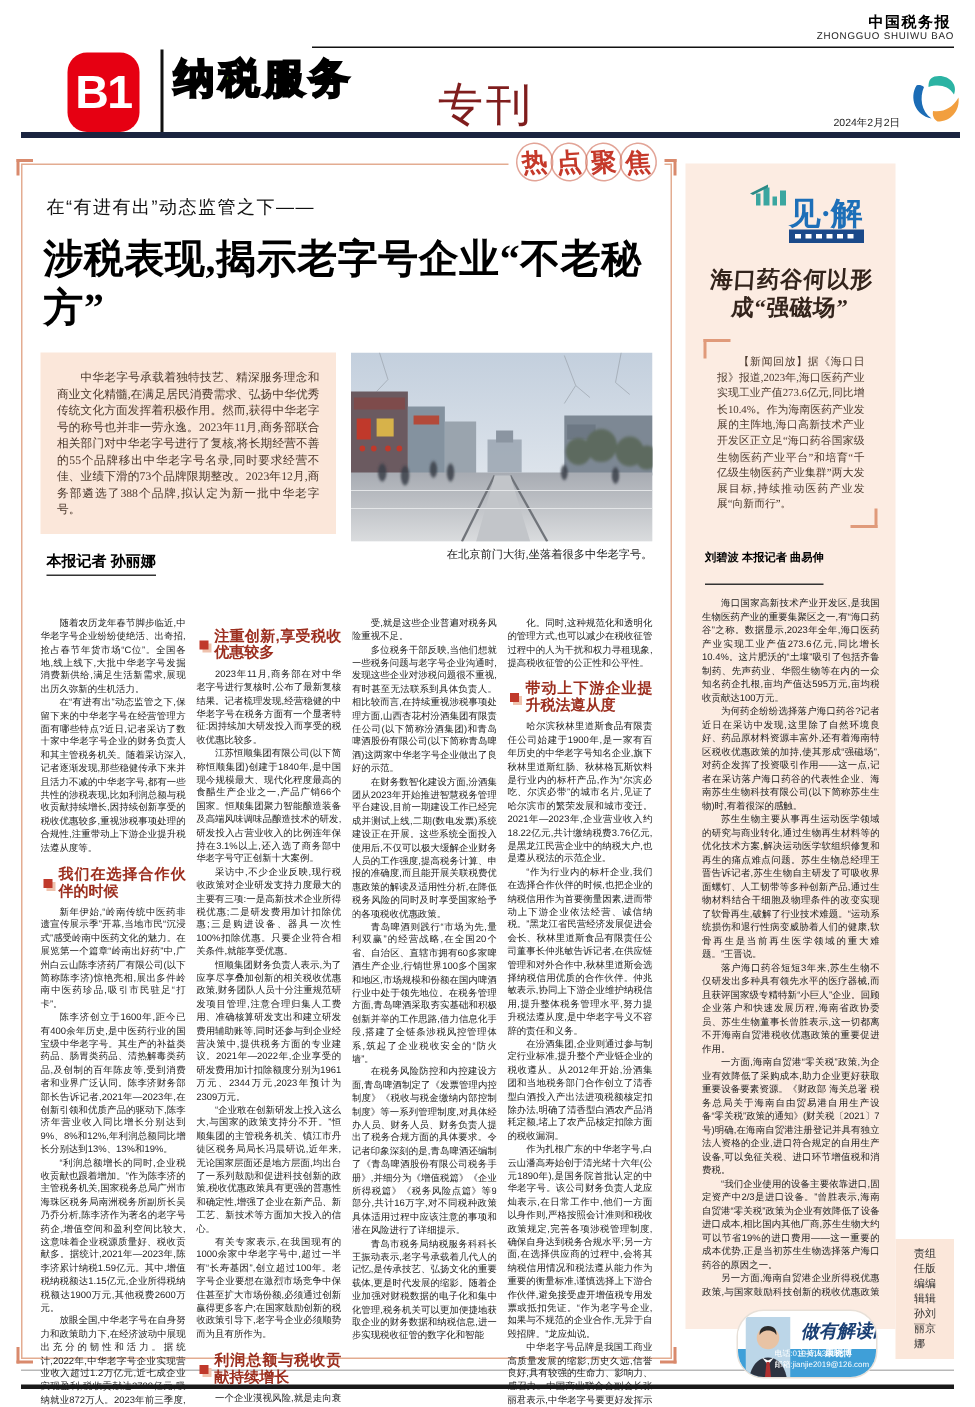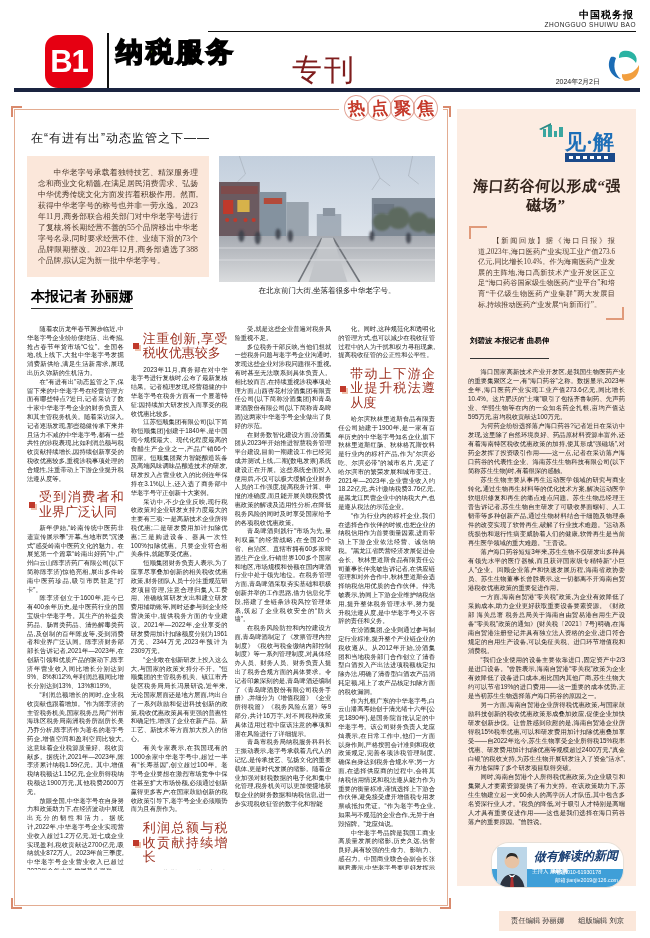--- a/index.html
+++ b/index.html
@@ -41,40 +41,40 @@
                  font-family:"Liberation Serif",serif; font-size:17px; font-weight:700; color:#c5392a; }
   .fb-char { position:relative; display:inline-block; margin:0 3px; transform:rotate(-4deg); }
   .fb-char::after { content:''; position:absolute; left:-4px; right:-4px; top:-2px; bottom:-1px;
                     border:1px solid rgba(203,90,66,.55); border-radius:50%; }
 
   .kicker { font-size:12px; font-weight:400; color:#111; letter-spacing:1px; margin:0 0 9px 4px; }
   .headline { font-family:"Liberation Serif",serif; font-size:26.5px; font-weight:700; color:#000;
               letter-spacing:0.5px; margin:0 0 13px 2px; line-height:1.25; }
 
   .lede-row { display:flex; gap:10px; }
-  .lede-stack { width:182px; flex:none; }
+  .lede-stack { width:197px; flex:none; }
   .lede-box { background:#fbe7da; padding:11px 11px; font-family:"Liberation Serif",serif;
               font-size:7.8px; line-height:11px; color:#4a382c; text-align:justify; }
   .lede-box p { margin:0; text-indent:2em; }
-  .byline { margin:11px 0 4px 4px; font-size:14px; font-weight:700; color:#000;
+  .byline { margin:11px 0 16px 4px; font-size:10px; font-weight:700; color:#000;
             border-bottom:1px solid #333; display:inline-block; padding-bottom:2px; }
   .photo-stack { flex:1; min-width:0; }
   .photo { width:100%; height:126px; display:block; }
-  .caption { text-align:center; font-family:Liberation Sans, sans-serif; font-size:7.5px; color:#222; margin-top:4px; }
+  .caption { text-align:right; font-family:Liberation Sans, sans-serif; font-size:7.5px; color:#222; margin-top:4px; }
 
   .body-cols { display:flex; gap:7px; margin-top:12px; height:545px; overflow:hidden; }
   .col { flex:1; min-width:0; text-align:justify; overflow:hidden; }
   .bp { margin:0; font-size:6.3px; line-height:8.8px; color:#1c1c1c; text-indent:2em; }
   .bp.bold { font-weight:700; }
-  .sec-h { margin:7px 0 5px; font-size:13px; font-weight:400; color:#9c2f1f;
+  .sec-h { margin:7px 0 5px; font-size:10px; font-weight:700; color:#9c2f1f;
            display:flex; align-items:center; gap:4px; line-height:1.1; }
   .sec-ic { width:6px; height:6px; background:#c0392b; flex:none; box-shadow:2px 2px 0 #efc2ad; margin-left:2px; }
 
   
-  .sidebar { width:179px; flex:none; display:flex; flex-direction:column; }
+  .sidebar { width:179px; flex:none; display:flex; flex-direction:row; }
   .sb-panel { background:#fcece2; box-sizing:border-box; height:777px; padding:10px 11px; position:relative; }
   .jj-logo { display:flex; justify-content:flex-end; margin:2px 6px 0 0; }
   .sb-title { font-family:"Liberation Serif",serif; font-size:15px; font-weight:700; color:#33241c;
               text-align:center; letter-spacing:0.5px; margin:12px 0 12px; transform:skewX(-4deg); }
   .sb-intro { position:relative; font-family:"Liberation Serif",serif; font-size:7.2px; line-height:10.6px;
               color:#4a382c; text-align:justify; padding:9px 8px; margin:0 2px 10px; }
   .sb-intro p { margin:0; text-indent:2em; }
   .sb-intro::before { content:''; position:absolute; left:-1px; top:-1px; width:16px; height:11px;
                       border-left:2.5px solid #e09a7a; border-top:2.5px solid #e09a7a; }
   .sb-intro::after  { content:''; position:absolute; right:-1px; bottom:-1px; width:16px; height:11px;
@@ -87,21 +87,21 @@
   .contact { position:relative; margin:8px 2px 0 24px; height:44px; overflow:hidden;
              background:linear-gradient(#ffffff 0 58%, #3f9fd8 58% 100%); box-shadow:0 0 0 1px #e7e0d8;border-radius:17px; }
   .portrait { position:absolute; left:5px; top:4px; width:30px; height:44px; }
   .slogan { position:absolute; left:42px; top:5px; font-family:"Liberation Serif",serif; font-style:italic;
             font-weight:700; font-size:12px; color:#1a3f73; white-space:nowrap; transform:rotate(-1deg); }
   .host { position:absolute; left:40px; bottom:11px; font-size:5.5px; color:#fff; }
   .host b { font-size:6px; }
   .cinfo { position:absolute; right:5px; bottom:3px; font-size:5.3px; color:#fff; line-height:7.5px; text-align:left; }
 
   .editor-bar { margin-top:25px; align-self:flex-end; background:#fbe7da; padding:5px 12px;
-                font-size:7.3px; color:#333; display:flex; gap:14px; }
+                font-size:7.3px; color:#333; display:flex; }
 
   
   .rule-light { height:1px; background:#b8b8b8; margin:7px 14px 0; }
   .rule-dark { height:2.5px; background:#1a1a1a; margin:9px 14px 0; }
 </style>
 </head>
 <body>
 
 <div class="page">
 
@@ -133,20 +133,21 @@
         </div>
       <div class="corner c-br">
           <b></b>
         </div>
       <div class="corner c-tr">
           <b></b>
         </div>
       <div class="focus-badge"><span class="fb-char">热</span><span class="fb-char">点</span><span class="fb-char">聚</span><span class="fb-char">焦</span></div>
 
       <div class="kicker">在“有进有出”动态监管之下——</div>
+      <h1 class="headline">涉税表现,揭示老字号企业“不老秘方”</h1>
 
       <div class="lede-row">
         <div class="lede-stack">
           <div class="lede-box">
             <p>中华老字号承载着独特技艺、精深服务理念和商业文化精髓,在满足居民消费需求、弘扬中华优秀传统文化方面发挥着积极作用。然而,获得中华老字号的称号也并非一劳永逸。2023年11月,商务部联合相关部门对中华老字号进行了复核,将长期经营不善的55个品牌移出中华老字号名录,同时要求经营不佳、业绩下滑的73个品牌限期整改。2023年12月,商务部遴选了388个品牌,拟认定为新一批中华老字号。</p>
           </div>
           <div class="byline">本报记者 孙丽娜</div>
         </div>
         <div class="photo-stack">
           <svg class="photo" viewBox="0 0 212 126" preserveAspectRatio="none">
@@ -211,21 +212,21 @@
           <div class="caption">在北京前门大街,坐落着很多中华老字号。</div>
         </div>
       </div>
 
       <div class="body-cols">
           <div class="col">
             <p class="bp">随着农历龙年春节脚步临近,中华老字号企业纷纷使绝活、出奇招,抢占春节年货市场“C位”。全国各地,线上线下,大批中华老字号发掘消费新供给,满足生活新需求,展现出历久弥新的生机活力。</p>
             <p class="bp">在“有进有出”动态监管之下,保留下来的中华老字号在经营管理方面有哪些特点?近日,记者采访了数十家中华老字号企业的财务负责人和其主管税务机关。随着采访深入,记者逐渐发现,那些稳健传承下来并且活力不减的中华老字号,都有一些共性的涉税表现,比如利润总额与税收贡献持续增长,因持续创新享受的税收优惠较多,重视涉税事项处理的合规性,注重带动上下游企业提升税法遵从度等。</p>
             <h4 class="sec-h">
               <span class="sec-ic"></span>
-              <span>受到消费者和业界广泛认同</span>
+              <span>我们在选择合作伙伴的时候</span>
             </h4>
             <p class="bp">新年伊始,“岭南传统中医药非遗宣传展示季”开幕,当地市民“沉浸式”感受岭南中医药文化的魅力。在展览第一个篇章“岭南出好药”中,广州白云山陈李济药厂有限公司(以下简称陈李济)惊艳亮相,展出多件岭南中医药珍品,吸引市民驻足“打卡”。</p>
             <p class="bp">陈李济创立于1600年,距今已有400余年历史,是中医药行业的国宝级中华老字号。其生产的补益类药品、肠胃类药品、清热解毒类药品,及创制的百年陈皮等,受到消费者和业界广泛认同。陈李济财务部部长告诉记者,2021年—2023年,在创新引领和优质产品的驱动下,陈李济年营业收入同比增长分别达到9%、8%和12%,年利润总额同比增长分别达到13%、13%和19%。</p>
             <p class="bp">“利润总额增长的同时,企业税收贡献也跟着增加。”作为陈李济的主管税务机关,国家税务总局广州市海珠区税务局南洲税务所副所长吴乃乔分析,陈李济作为著名的老字号药企,增值空间和盈利空间比较大,这意味着企业税源质量好、税收贡献多。据统计,2021年—2023年,陈李济累计纳税1.59亿元。其中,增值税纳税额达1.15亿元,企业所得税纳税额达1900万元,其他税费2600万元。</p>
             <p class="bp">放眼全国,中华老字号在自身努力和政策助力下,在经济波动中展现出充分的韧性和活力。据统计,2022年,中华老字号企业实现营业收入超过1.2万亿元,近七成企业实现盈利,税收贡献达2700亿元,吸纳就业872万人。2023年前三季度,中华老字号企业营业收入已超过2022年全年水平,发展势头强劲。</p>
           </div>
           <div class="col">
             <h4 class="sec-h">
               <span class="sec-ic"></span>
               <span>注重创新,享受税收优惠较多</span>

